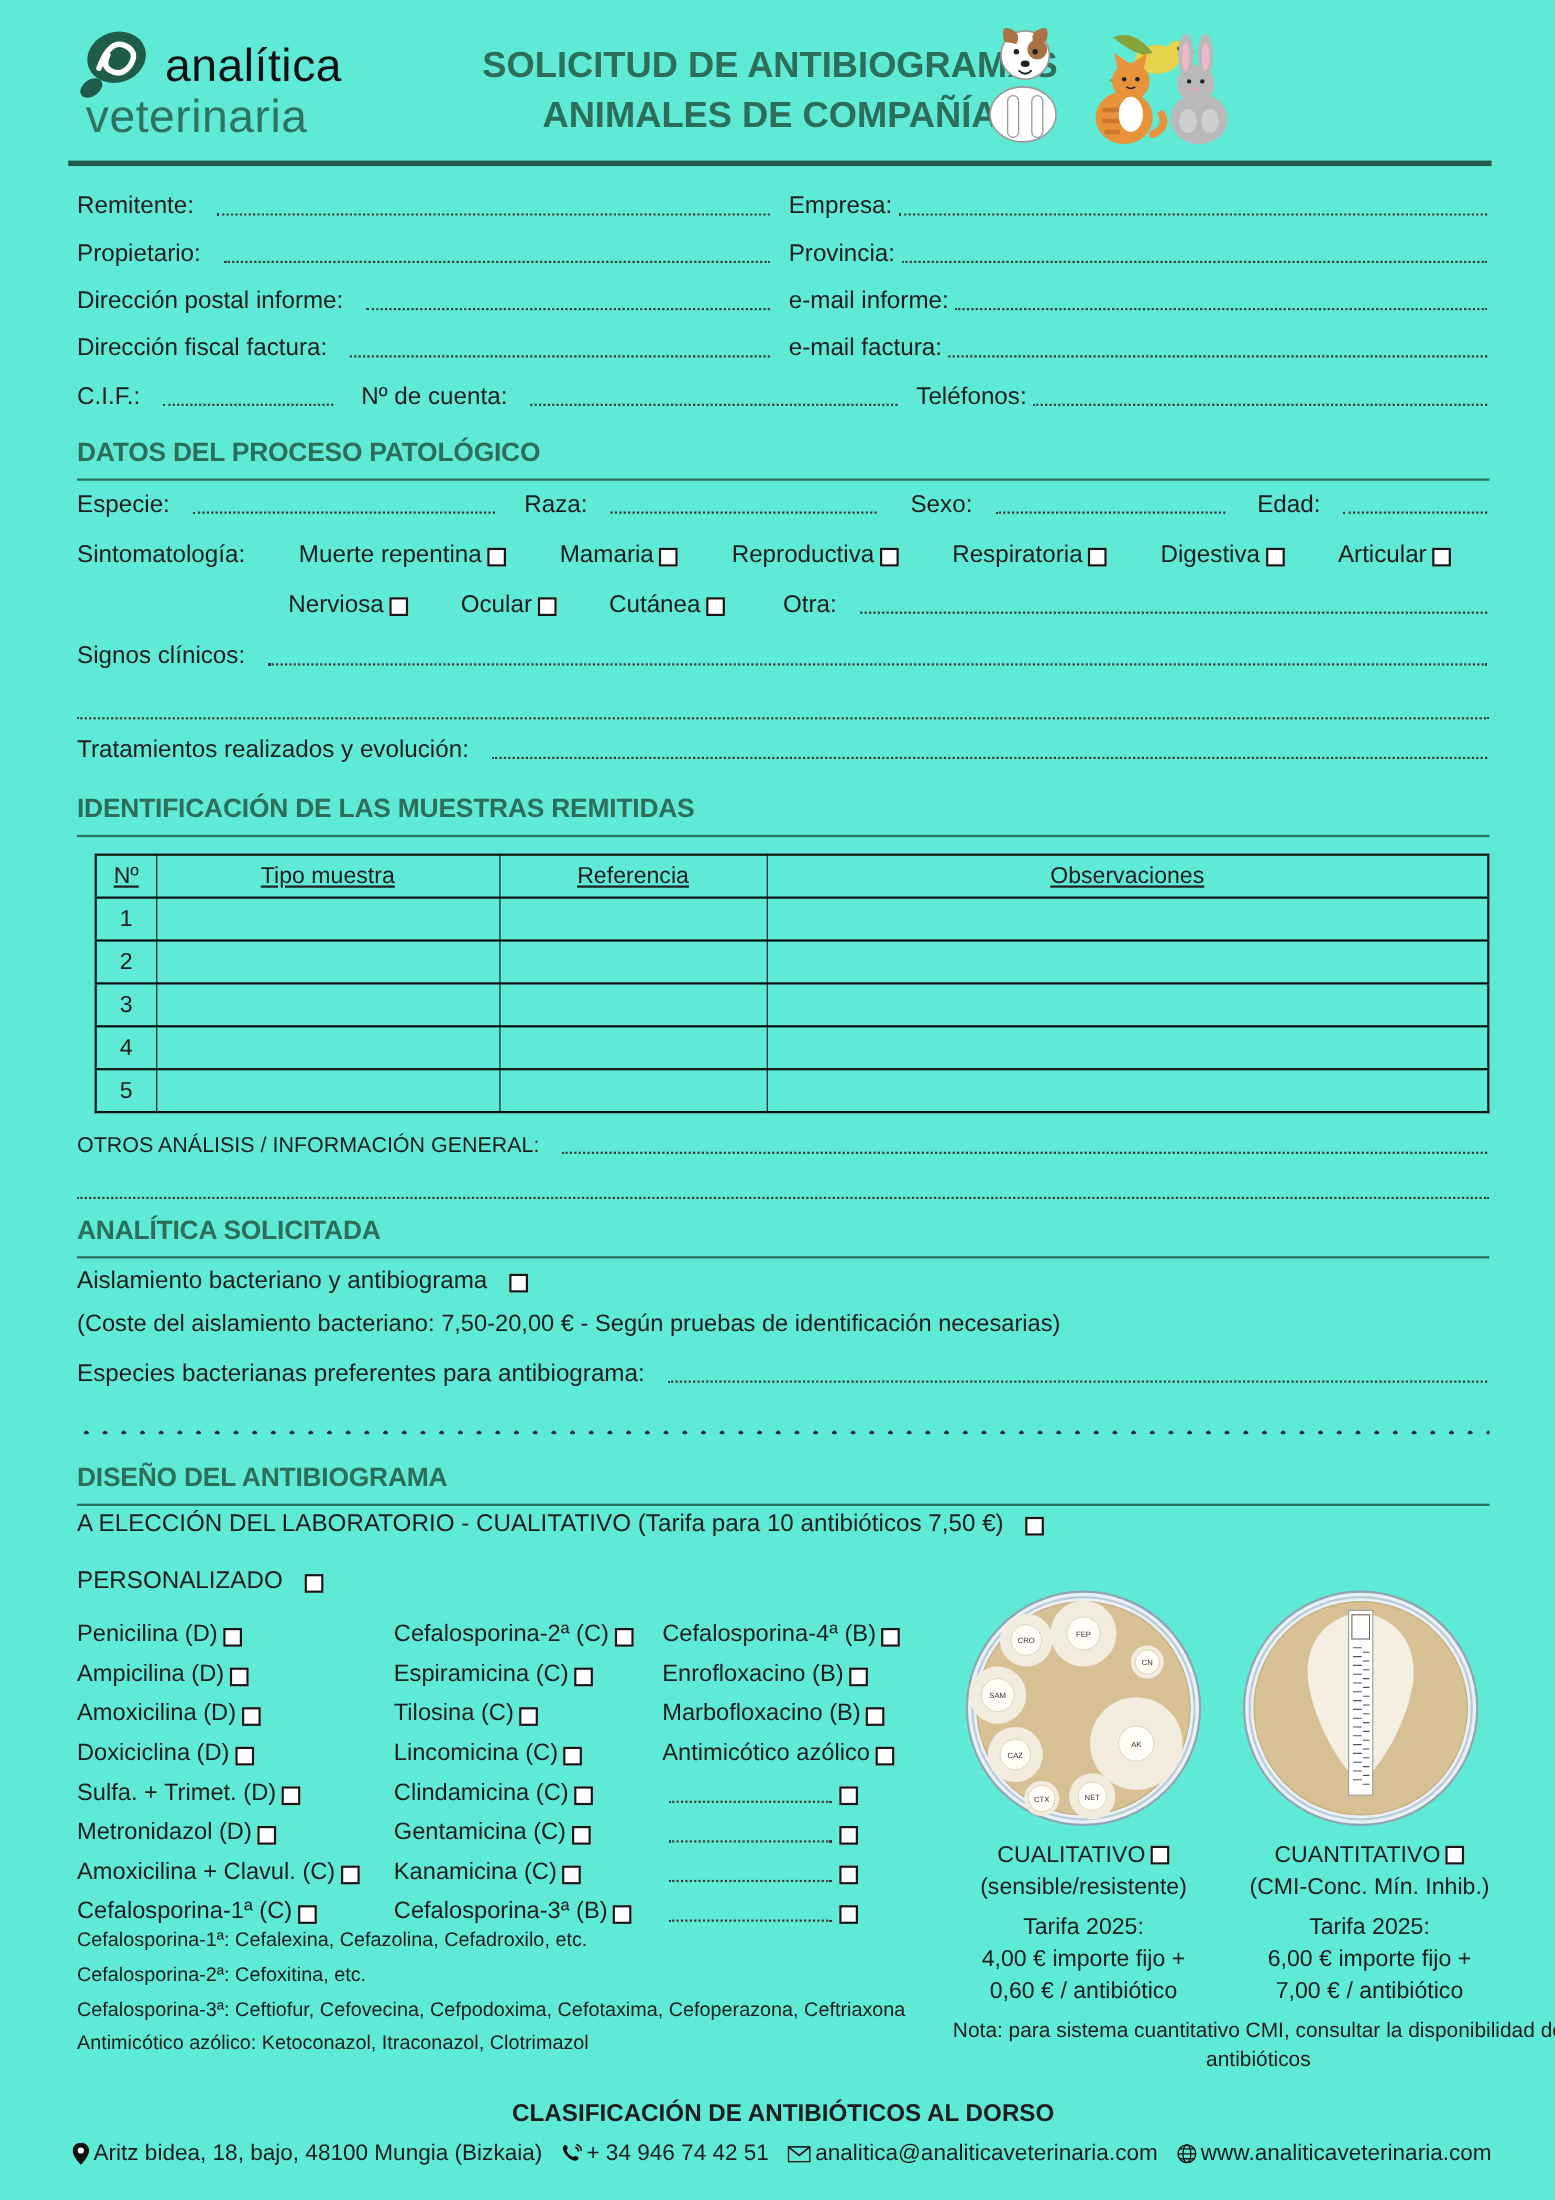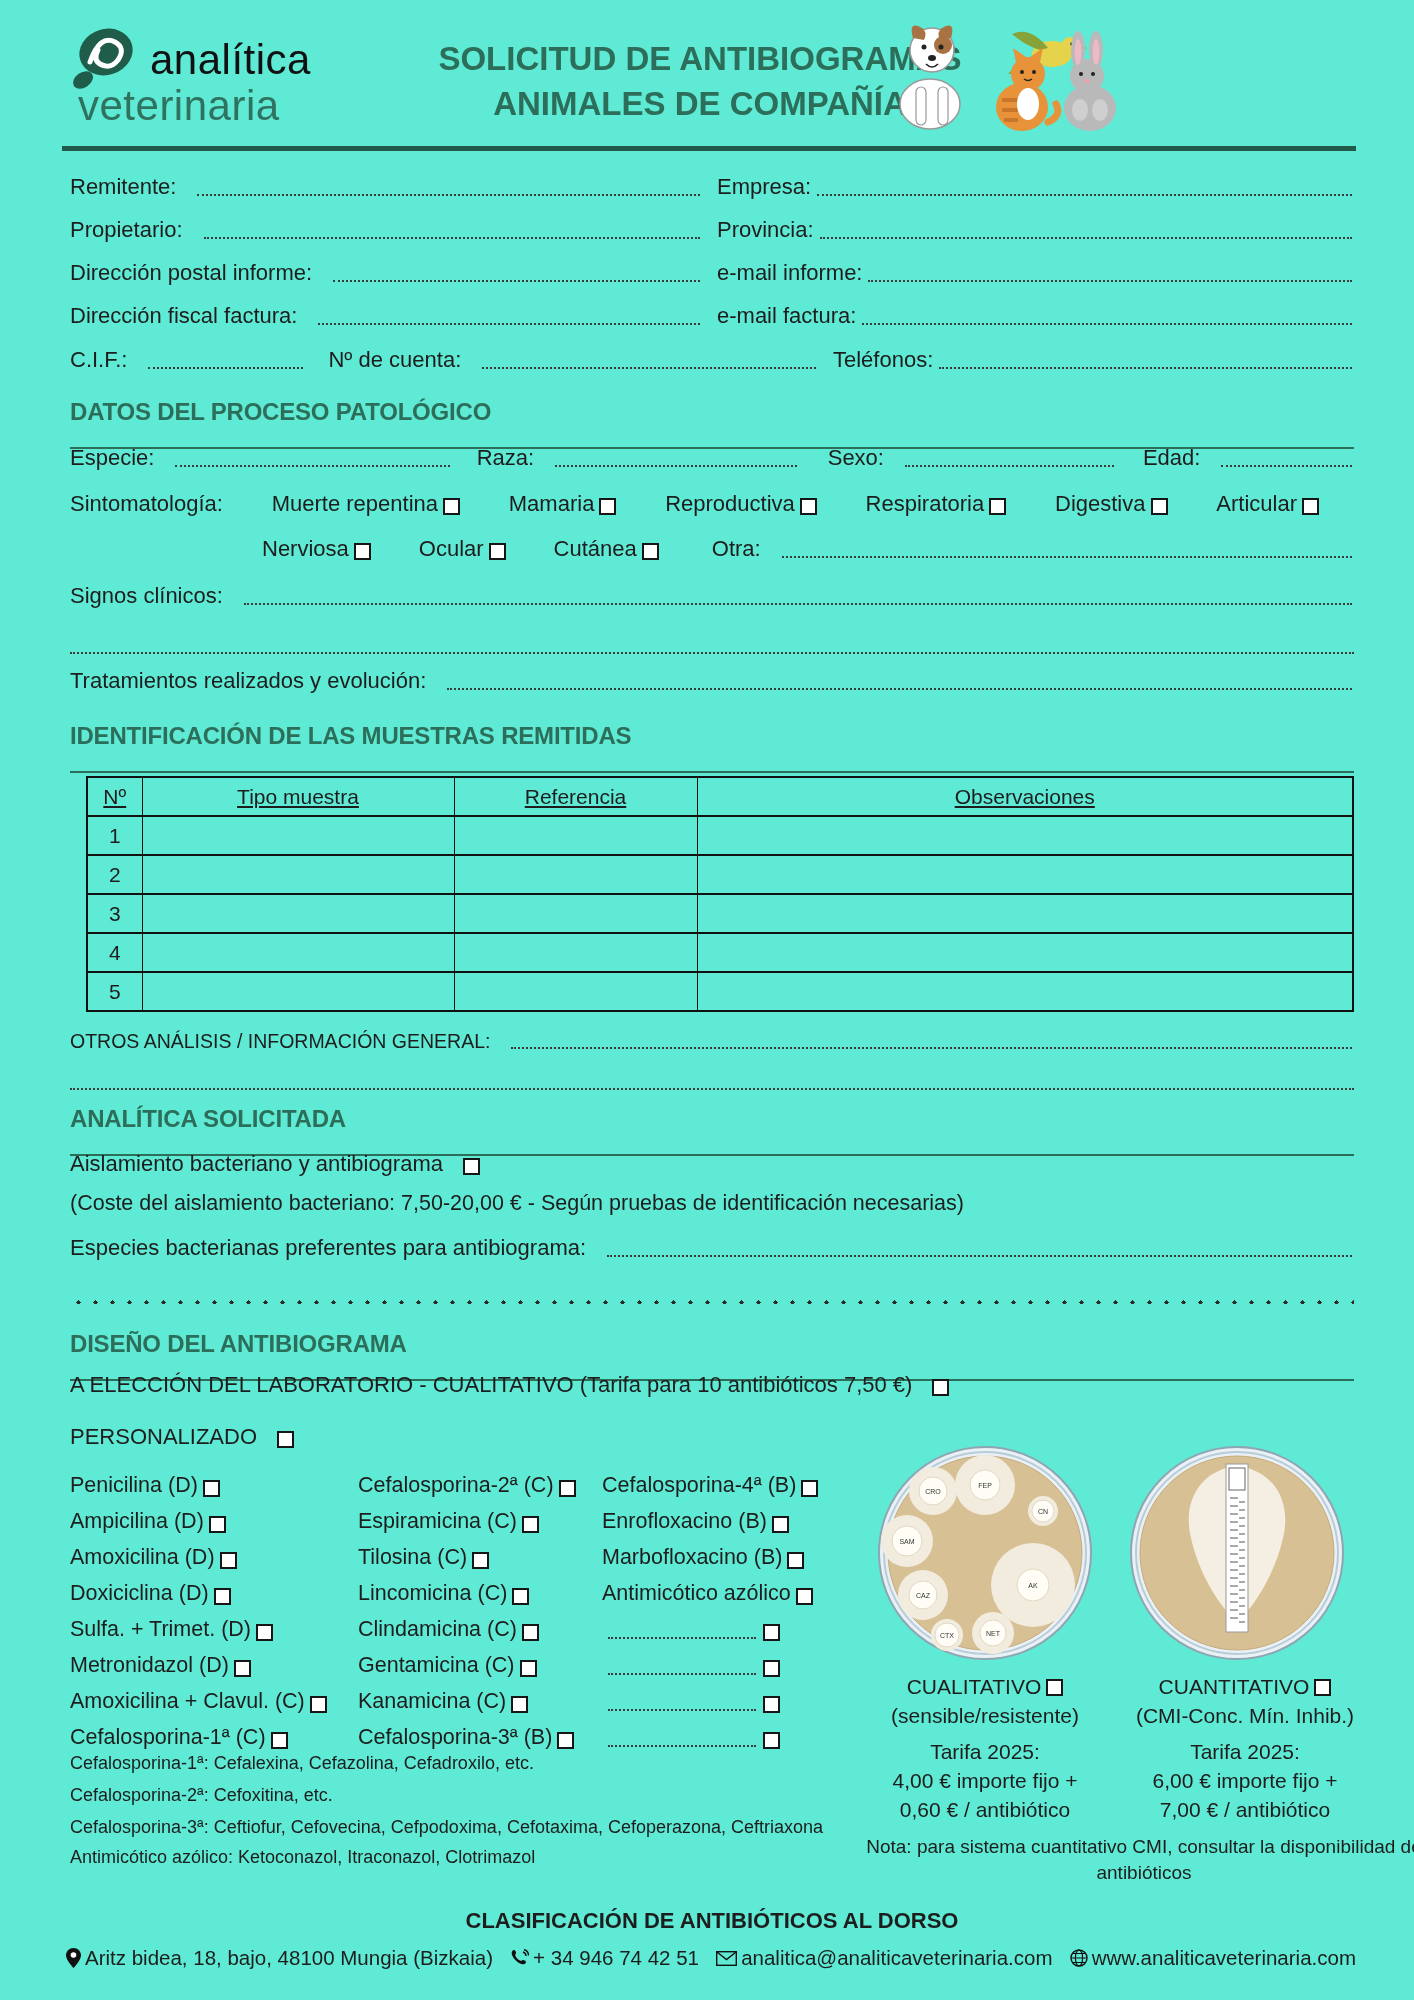--- a/index.html
+++ b/index.html
@@ -10,21 +10,21 @@
   body{background:#888; font-family:"Liberation Sans","DejaVu Sans",sans-serif; color:var(--ink);}
   .page{position:relative; width:1414px; height:2000px; background:#5eead4; margin:0 auto; overflow:hidden;}
   .abs{position:absolute; left:70px; right:60px;gap:15px;}
   .frow{display:flex; align-items:flex-end;}
   .frow .lbl{white-space:nowrap; line-height:1.05; font-size:22px;}
   .dots{flex:1 1 auto; border-bottom:2px dotted #3c3c3c; height:6px; margin:0 2px 2px 6px;}
   .dots-fixed{border-bottom:2px dotted #3c3c3c; height:6px; margin:0 2px 2px 6px;}
   .cb{display:inline-block; width:17px; height:17px; border:2px solid #161616; background:#fff; flex:0 0 auto; margin:0 0 0 5px;}
   .inline-cb{display:inline-block; width:17px; height:17px; border:2px solid #161616; background:#fff; vertical-align:-2px; margin-left:5px;}
   .sect-head{font-size:24px; font-weight:bold; color:var(--teal); letter-spacing:-0.2px;
-             border-bottom:2px solid var(--teal); padding-bottom:21px;}
+             border-bottom:2px solid var(--teal); padding-bottom:9px;}
   .rule-top{position:absolute; left:62px; right:58px; top:146px; height:5px; background:var(--tealDark);}
   .body-txt{font-size:21.5px; line-height:1.05;}
   .small-txt{font-size:18px; line-height:1.05;}
   table.muestras{border-collapse:collapse; width:100%; table-layout:fixed;}
   table.muestras td,table.muestras th{border:1.6px solid #111; height:39px; font-size:21px; font-weight:normal; padding:0 6px;}
   table.muestras{border:2.5px solid #111;}
   table.muestras tr{border-top:2.2px solid #111;}
   table.muestras th{text-align:center;text-decoration:underline;}
   td.numcell{text-align:center;}
   .wide-dots{height:5px; background-image:radial-gradient(circle,#2e2e2e 2px,transparent 2.2px); background-size:17px 5px; background-repeat:repeat-x; background-position:0 1px;}

